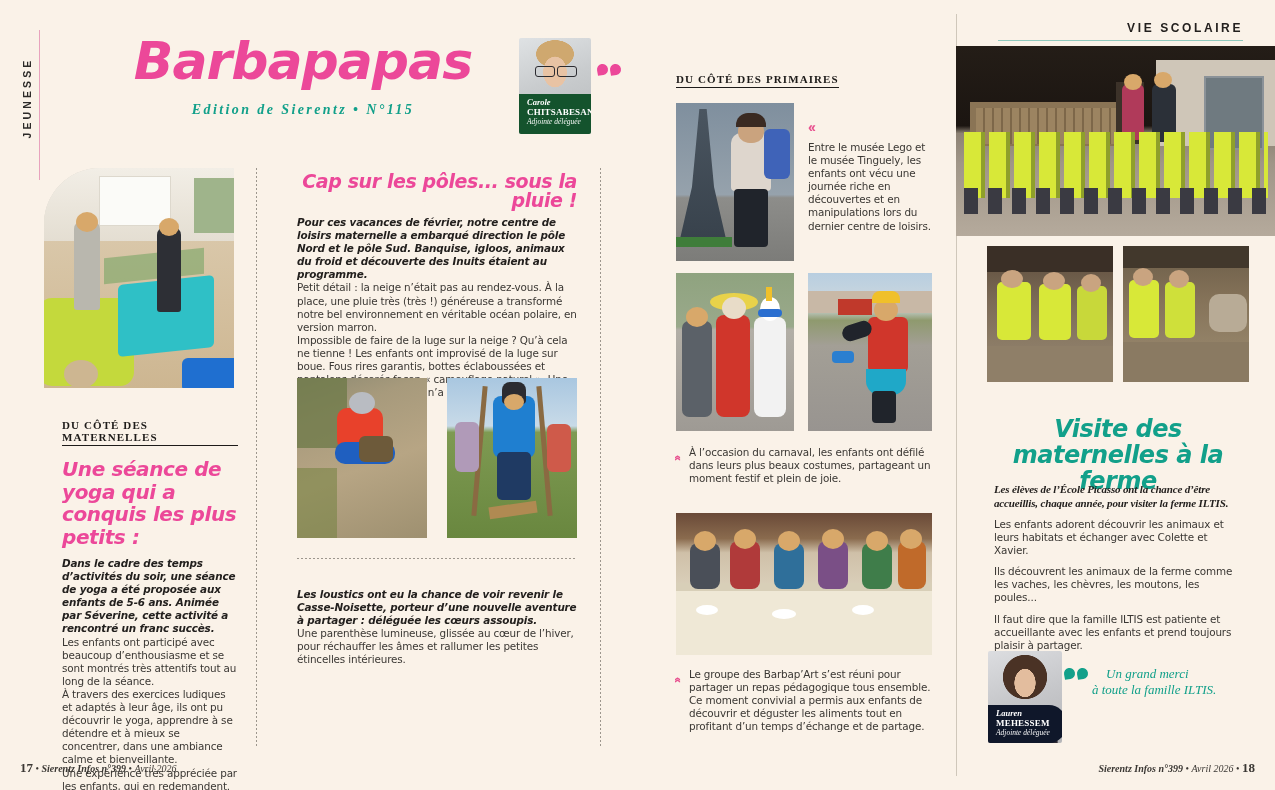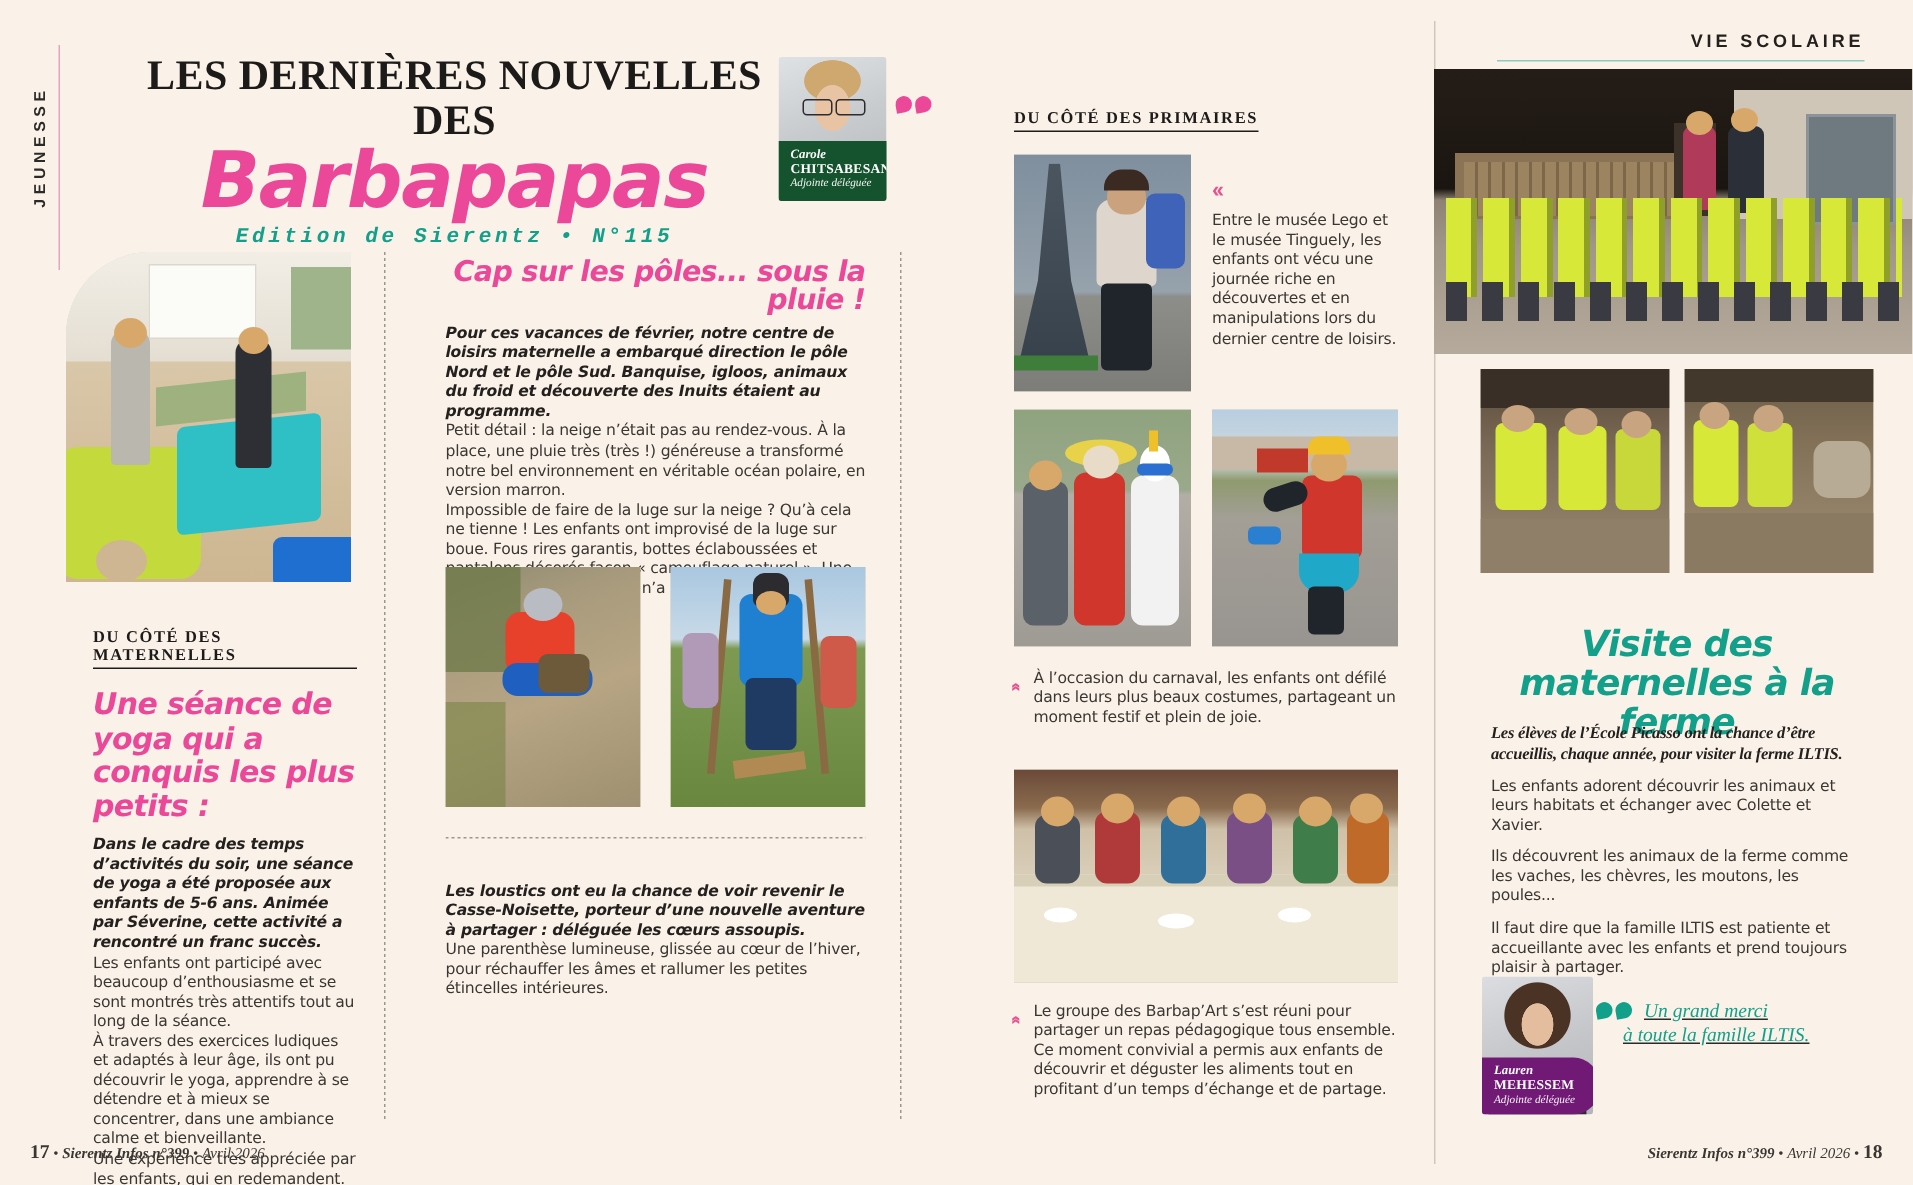--- a/index.html
+++ b/index.html
@@ -79,24 +79,24 @@
     font-weight:bold;font-size:28px;letter-spacing:0.3px;
     color:#1d1b19;text-align:center;line-height:30px;
   }
   #mast-line2{
     font-family:"DejaVu Sans", sans-serif;
     font-weight:bold;font-style:italic;font-size:52px;
     color:#ec4899;text-align:center;line-height:54px;
     letter-spacing:-1px;margin-top:-2px;
   }
   #mast-line3{
-    font-family:Liberation Mono, monospace;
+    font-family:Liberation Serif, serif;
     font-weight:bold;font-style:italic;font-size:14px;
     color:#12a08a;text-align:center;letter-spacing:2.4px;
-    margin-top:2px;
+    margin-top:14px;
   }
 
   
   .person-card{position:absolute;}
   .person-photo{
     width:72px;height:96px;border-radius:2px;overflow:hidden;position:relative;
   }
   .person-strip{
     position:absolute;left:0;bottom:0;height:34px;
     padding:3px 16px 3px 8px;
@@ -159,21 +159,20 @@
     <div class="label">JEUNESSE</div>
     <div class="rule"></div>
   </div>
 
   <div id="vie-scolaire">
     <span class="txt">VIE SCOLAIRE</span>
     <div class="rule"></div>
   </div>
 
   <div id="masthead">
-    <div id="mast-line1">LES DERNIÈRES NOUVELLES DES</div>
     <div id="mast-line2">Barbapapas</div>
     <div id="mast-line3">Edition de Sierentz • N°115</div>
   </div>
 
   <div class="person-card" style="left:519px;top:38px;">
     <div class="person-photo">
       <div class="ph-inner" style="background:
           radial-gradient(ellipse 20px 26px at 36px 34px,#e8c3a4 0%,#e8c3a4 58%,rgba(0,0,0,0) 60%),
           radial-gradient(ellipse 30px 22px at 36px 16px,#cfa86f 0%,#cfa86f 62%,rgba(0,0,0,0) 64%),
           radial-gradient(ellipse 44px 34px at 36px 96px,#2b2b30 0%,#2b2b30 70%,rgba(0,0,0,0) 72%),
@@ -387,30 +386,30 @@
     <div class="body-text" style="margin-top:8px;">Il faut dire que la famille ILTIS est patiente et accueillante avec les enfants et prend toujours plaisir à partager.</div>
   </div>
 
   <div class="person-card" style="left:988px;top:651px;">
     <div class="person-photo" style="width:74px;height:92px;">
       <div class="ph-inner" style="background:
           radial-gradient(ellipse 18px 24px at 37px 32px,#e3bd9e 0%,#e3bd9e 58%,rgba(0,0,0,0) 60%),
           radial-gradient(ellipse 34px 34px at 37px 26px,#4a3225 0%,#4a3225 64%,rgba(0,0,0,0) 66%),
           radial-gradient(ellipse 46px 32px at 37px 92px,#2e2a33 0%,#2e2a33 70%,rgba(0,0,0,0) 72%),
           linear-gradient(160deg,#dcdde0 0%,#c6c7ca 50%,#b4b5b8 100%);"></div>
-      <div class="person-strip" style="background:#701a75;height:32px;">
+      <div class="person-strip" style="background:#0f172a;height:32px;">
         <div class="fn">Lauren</div>
         <div class="ln">MEHESSEM</div>
         <div class="ro">Adjointe déléguée</div>
       </div>
     </div>
   </div>
 
   <div style="position:absolute;left:1064px;top:666px;width:190px;">
-    <div style="display:flex;align-items:flex-start;gap:6px;text-decoration:underline;">
+    <div style="display:flex;align-items:flex-start;gap:16px;">
       <div class="quote-comma" style="flex:none;margin-top:2px;">
         <i style="left:0;background:#12a08a;"></i>
           <i style="left:13px;background:#12a08a;"></i>
       </div>
       <div style="font-family:'Liberation Serif',serif;font-style:italic;font-size:13px;line-height:16px;color:#12a08a;">
         <div>Un grand merci</div>
         <div style="margin-left:-14px;">à toute la famille ILTIS.</div>
       </div>
     </div>
   </div>

